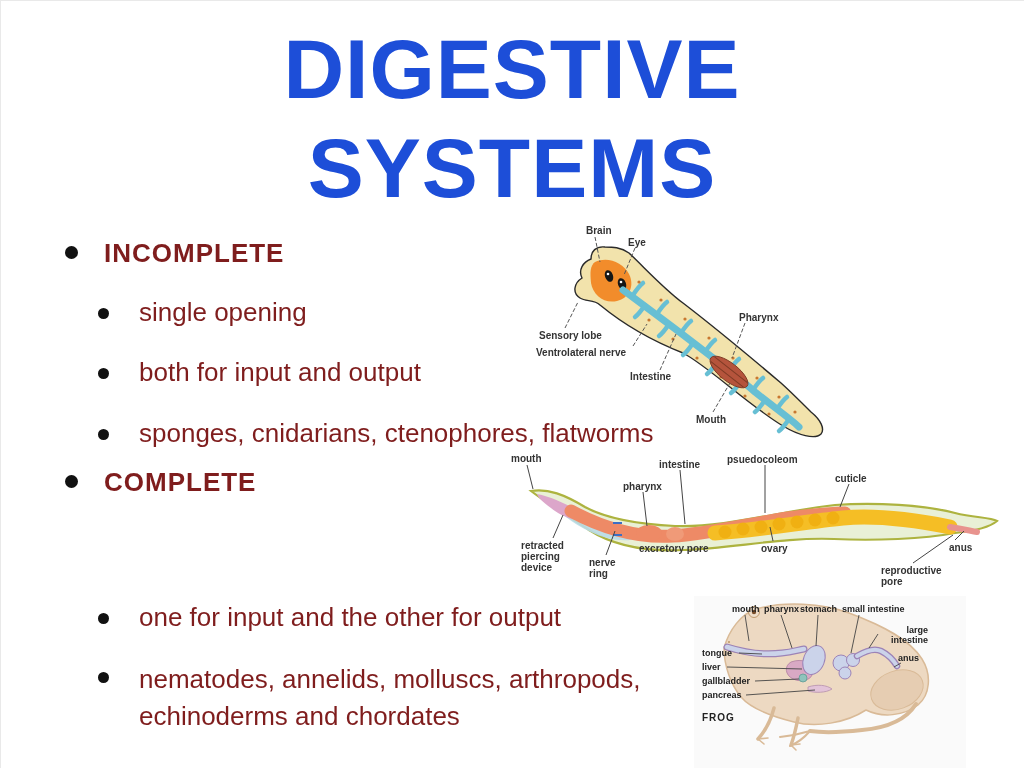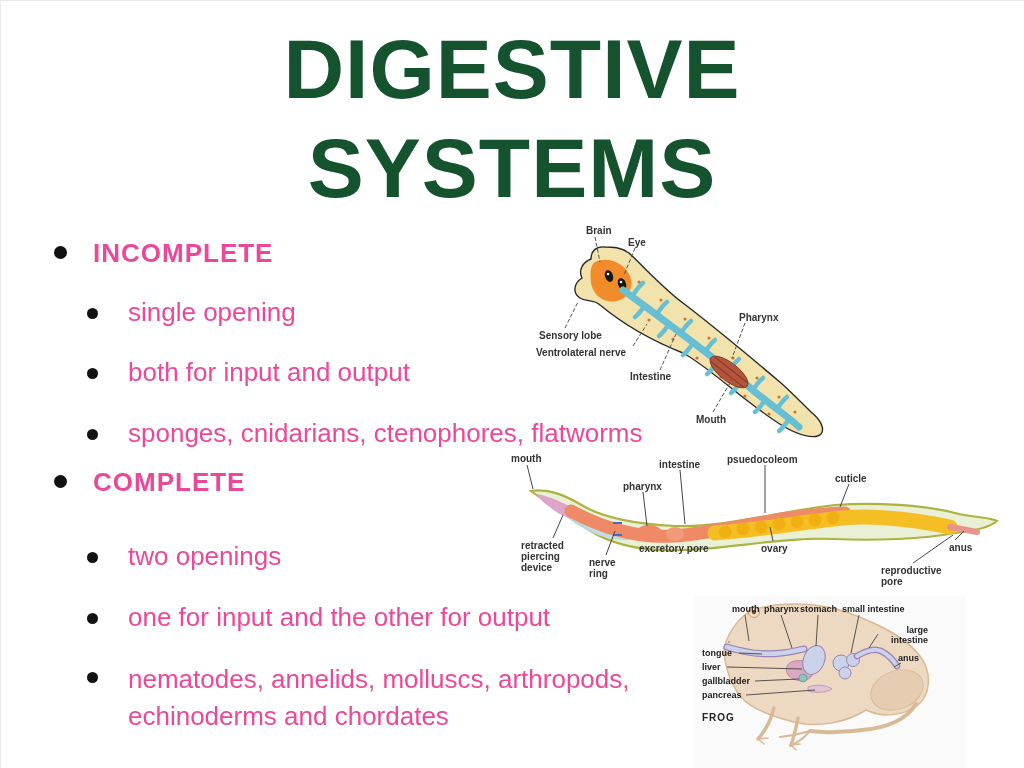--- a/index.html
+++ b/index.html
@@ -3,23 +3,23 @@
 <meta charset="utf-8">
 <style>
   html,body{margin:0;padding:0;}
   body{
     width:1024px;height:768px;position:relative;overflow:hidden;
     background:#ffffff;font-family:"Liberation Sans", sans-serif;
   }
   .slide{position:absolute;inset:0;background:#fff;box-shadow:inset 1px 1px 0 #e9e9e9;}
   .title{
     position:absolute;top:20px;left:0;width:100%;text-align:center;
-    font-size:84px;font-weight:800;letter-spacing:1px;line-height:99px;color:#14532d;
+    font-size:84px;font-weight:800;letter-spacing:1px;line-height:99px;color:#1d4ed8;
   }
-  .row{position:absolute;color:#ec4899;}
+  .row{position:absolute;color:#7f1d1d;margin-left:11px;}
   .l1{left:93px;font-size:26px;font-weight:800;letter-spacing:1px;white-space:nowrap;}
   .l2{left:128px;font-size:26px;font-weight:400;white-space:nowrap;}
   .l2.wrap{white-space:normal;width:572px;line-height:37px;}
   .dot{position:absolute;background:#111;border-radius:50%;}
   .l1 .dot{width:13px;height:13px;left:-39px;top:8px;}
   .l2 .dot{width:11px;height:11px;left:-41px;top:11px;}
   .diagram{position:absolute;}
   .diagram svg{position:absolute;left:0;top:0;}
   .dlabel{
     position:absolute;font-size:10px;color:#333;font-weight:600;
@@ -53,24 +53,20 @@
     <span>sponges, cnidarians, ctenophores, flatworms</span>
   </div>
   <div class="row l2" style="top:357px">
     <span class="dot"></span>
     <span>both for input and output</span>
   </div>
   <div class="row l1" style="top:467px">
     <span class="dot"></span>
     <span>COMPLETE</span>
   </div>
-  <div class="row l2" style="top:541px">
-    <span class="dot"></span>
-    <span>two openings</span>
-  </div>
   <div class="row l2" style="top:602px">
     <span class="dot"></span>
     <span>one for input and the other for output</span>
   </div>
   <div class="row l2 wrap" style="top:661px">
     <span class="dot"></span>
     <span>nematodes, annelids, molluscs, arthropods, echinoderms and chordates</span>
   </div>
 
   <div class="diagram" id="flatworm-diagram" style="left:533px;top:220px;width:305px;height:232px">

